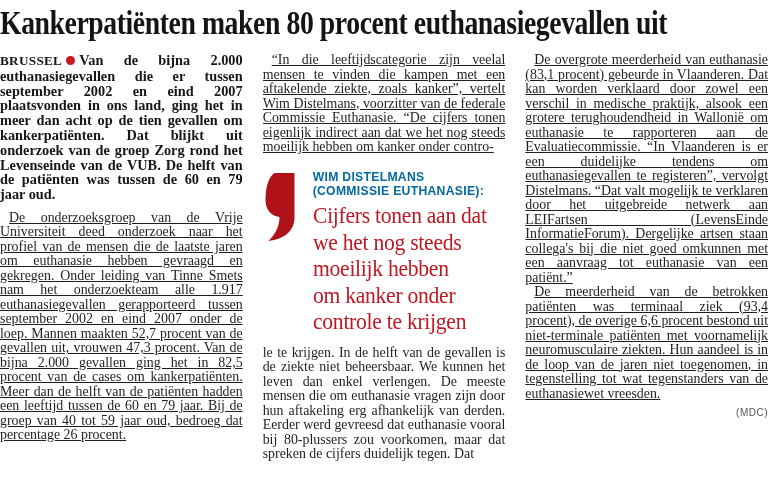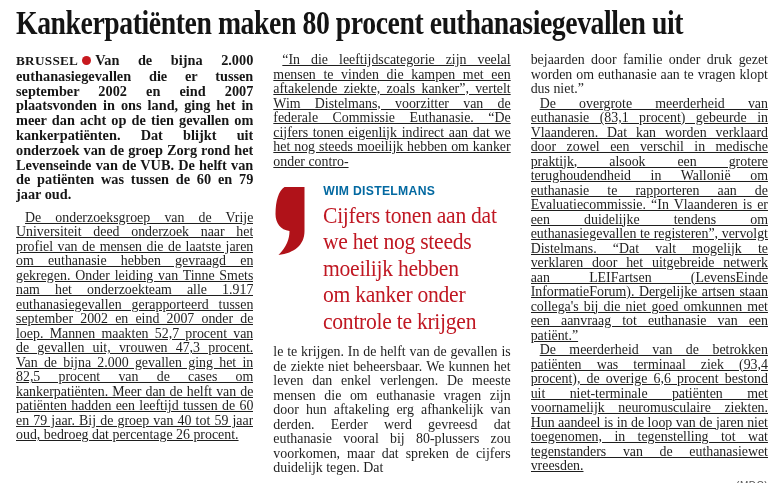--- a/index.html
+++ b/index.html
@@ -6,21 +6,21 @@
     margin: 0; padding: 0;
     background: #ffffff;
     width: 776px; height: 485px;
     overflow: hidden;
     font-family: "Liberation Serif", "DejaVu Serif", serif;
     color: #1e1e1e;
   }
   .page {
     box-sizing: border-box;
     width: 776px; height: 485px;
-    padding: 4px 8px 0 16px;
+    padding: 4px 8px 0 0;
     background: #ffffff;
     overflow: hidden;
   }
   h1.headline {
     margin: 0 0 11px 0;
     font-size: 33px;
     line-height: 38px;
     font-weight: 700;
     color: #141414;
     letter-spacing: -0.5px;
@@ -117,34 +117,34 @@
 
     <div class="col">
       <p class="body indent">“In die leeftijdscategorie zijn veelal mensen te vinden die kampen met een aftakelende ziekte, zoals kanker”, vertelt Wim Distelmans, voorzitter van de federale Commissie Euthanasie. “De cijfers tonen eigenlijk indirect aan dat we het nog steeds moeilijk hebben om kanker onder contro-</p>
 
       <div class="pullquote">
         <svg class="qmark" viewBox="0 0 30 68" aria-hidden="true">
           <path d="M 10 0 H 30 V 44 C 30 58 20 66 4 68 C 12 60 15 52 15 44 C 6 43 1 36 1 27 C 1 14 4 4 10 0 Z" fill="#b01219"></path>
         </svg>
         <div class="attrib">
           <div>WIM DISTELMANS</div>
+          <div>(COMMISSIE EUTHANASIE):</div>
         </div>
         <div class="qtext">
           <div class="qline">Cijfers tonen aan dat</div>
           <div class="qline">we het nog steeds</div>
           <div class="qline">moeilijk hebben</div>
           <div class="qline">om kanker onder</div>
           <div class="qline">controle te krijgen</div>
         </div>
       </div>
 
       <p class="body">le te krijgen. In de helft van de gevallen is de ziekte niet beheersbaar. We kunnen het leven dan enkel verlengen. De meeste mensen die om euthanasie vragen zijn door hun aftakeling erg afhankelijk van derden. Eerder werd gevreesd dat euthanasie vooral bij 80-plussers zou voorkomen, maar dat spreken de cijfers duidelijk tegen. Dat</p>
     </div>
 
     <div class="col">
-      <p class="body">bejaarden door familie onder druk gezet worden om euthanasie aan te vragen klopt dus niet.”</p>
       <p class="body indent">De overgrote meerderheid van euthanasie (83,1 procent) gebeurde in Vlaanderen. Dat kan worden verklaard door zowel een verschil in medische praktijk, alsook een grotere terughoudendheid in Wallonië om euthanasie te rapporteren aan de Evaluatiecommissie. “In Vlaanderen is er een duidelijke tendens om euthanasiegevallen te registeren”, vervolgt Distelmans. “Dat valt mogelijk te verklaren door het uitgebreide netwerk aan LEIFartsen (LevensEinde InformatieForum). Dergelijke artsen staan collega's bij die niet goed omkunnen met een aanvraag tot euthanasie van een patiënt.”</p>
       <p class="body indent">De meerderheid van de betrokken patiënten was terminaal ziek (93,4 procent), de overige 6,6 procent bestond uit niet-terminale patiënten met voornamelijk neuromusculaire ziekten. Hun aandeel is in de loop van de jaren niet toegenomen, in tegenstelling tot wat tegenstanders van de euthanasiewet vreesden.</p>
       <div class="byline">(MDC)</div>
     </div>
 
   </div>
 </div>
 
 </body></html>

